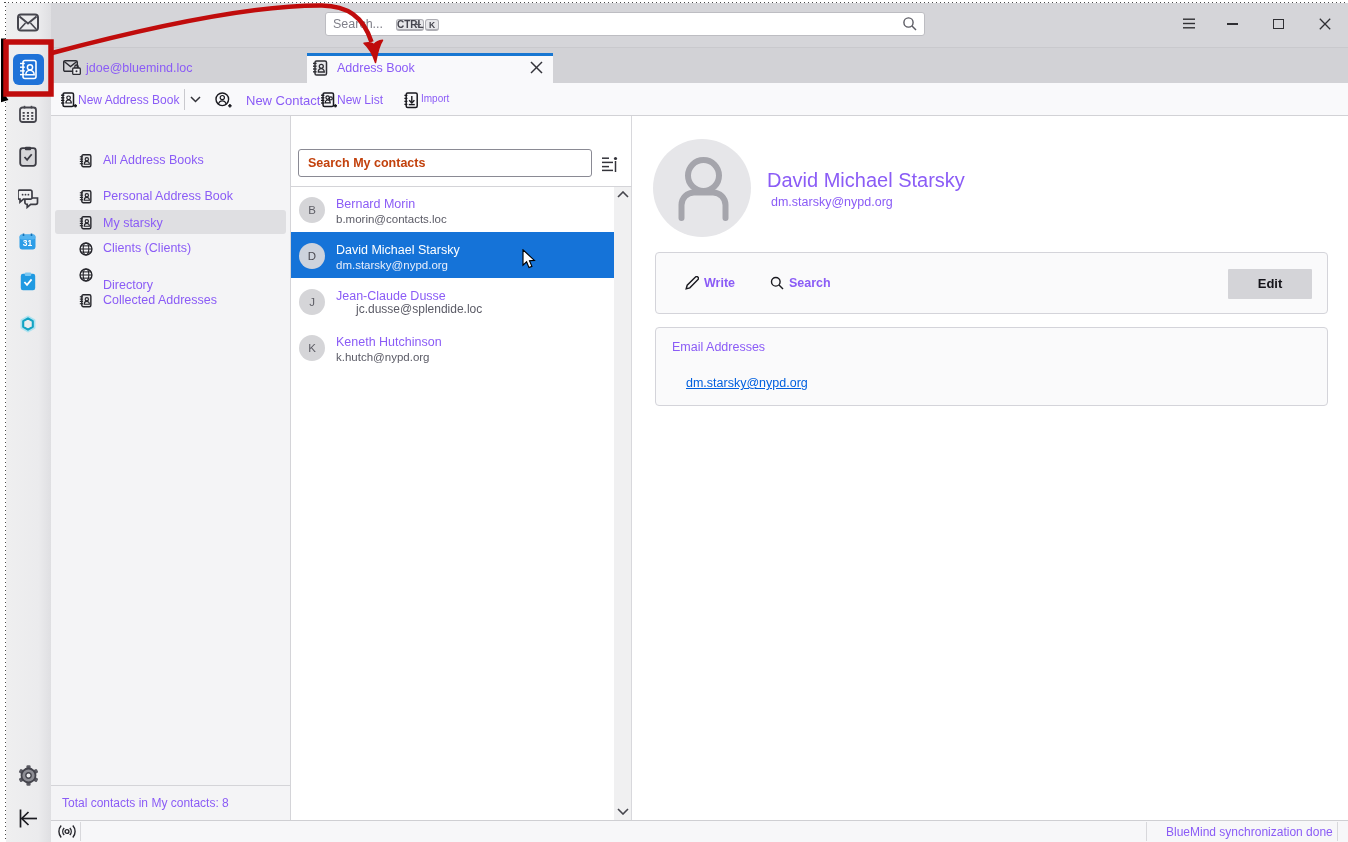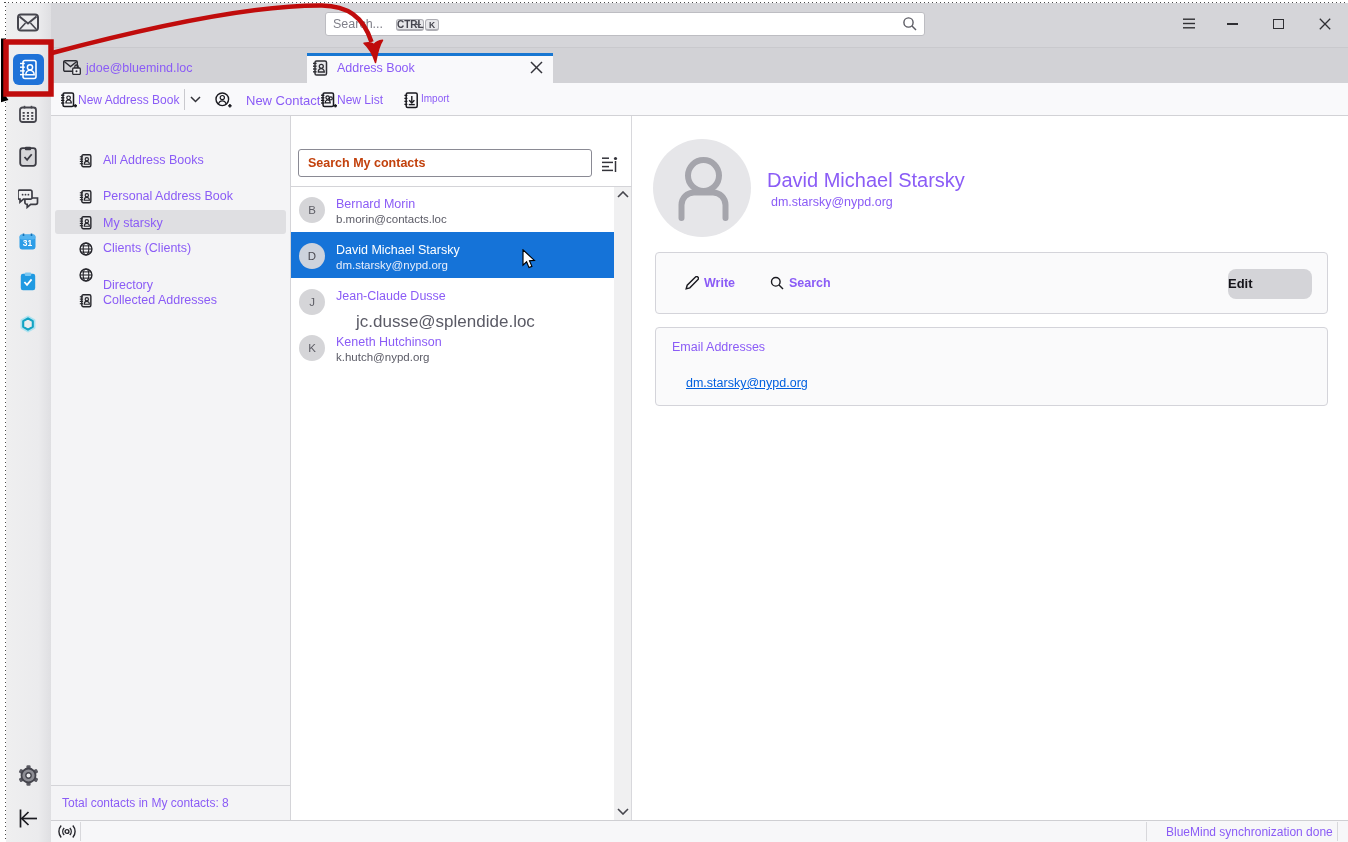--- a/index.html
+++ b/index.html
@@ -327,21 +327,21 @@
        color:#5d5d65;font-size:11.5px;text-align:center;line-height:26px;">B</div>
   <div class="txt" style="left:336px;top:197px;">Bernard Morin</div>
   <div class="txt dim" style="left:336px;top:212.5px;font-size:11.5px;">b.morin@contacts.loc</div>
   <div class="abs" style="left:299px;top:242.5px;width:26px;height:26px;border-radius:50%;background:#cdd3dd;
        color:#4a4a52;font-size:11.5px;text-align:center;line-height:26px;">D</div>
   <div class="txt" style="left:336px;top:243px;color:#fff;">David Michael Starsky</div>
   <div class="txt" style="left:336px;top:258.5px;font-size:11.5px;color:#e8eefb;">dm.starsky@nypd.org</div>
   <div class="abs" style="left:299px;top:288.5px;width:26px;height:26px;border-radius:50%;background:#d5d5d8;
        color:#5d5d65;font-size:11.5px;text-align:center;line-height:26px;">J</div>
   <div class="txt" style="left:336px;top:289px;">Jean-Claude Dusse</div>
-  <div class="txt dim" style="left:336px;top:312px;font-size:17px;padding-left:20px;">jc.dusse@splendide.loc</div>
+  <div class="txt dim" style="left:336px;top:302px;font-size:12px;padding-left:20px;">jc.dusse@splendide.loc</div>
   <div class="abs" style="left:299px;top:334.5px;width:26px;height:26px;border-radius:50%;background:#d5d5d8;
        color:#5d5d65;font-size:11.5px;text-align:center;line-height:26px;">K</div>
   <div class="txt" style="left:336px;top:335px;">Keneth Hutchinson</div>
   <div class="txt dim" style="left:336px;top:350.5px;font-size:11.5px;">k.hutch@nypd.org</div>
   <svg class="abs" style="left:522px;top:249px;" width="14" height="21" viewBox="0 0 14 21">
     <path d="M1 0.8 L1 16.2 L4.6 12.8 L7 18.6 L9.9 17.4 L7.5 11.7 L12.4 11.4 Z" fill="#fff" stroke="#000" stroke-width="1.15"></path>
   </svg>
 
   <div class="abs" style="left:653px;top:139px;width:98px;height:98px;border-radius:50%;background:#e6e6e9;"></div>
   <svg class="abs" style="left:653px;top:139px;" width="98" height="98" viewBox="0 0 98 98">
@@ -355,21 +355,21 @@
   <svg class="abs" style="left:685px;top:276px;" width="14" height="14" viewBox="0 0 14 14">
     <path d="M1.2 12.8 l1 -3.6 L10.5 1 a1.6 1.6 0 0 1 2.3 0 l0.2 0.2 a1.6 1.6 0 0 1 0 2.3 L4.8 11.8 z" fill="none" stroke="#1a1a20" stroke-width="1.4"></path>
   </svg>
   <div class="txt" style="left:704px;top:276px;font-weight:bold;">Write</div>
   <svg class="abs" style="left:770px;top:276px;" width="14" height="14" viewBox="0 0 14 14">
     <circle cx="5.8" cy="5.8" r="4.3" fill="none" stroke="#1a1a20" stroke-width="1.4"></circle>
     <line x1="9" y1="9" x2="13" y2="13" stroke="#1a1a20" stroke-width="1.4"></line>
   </svg>
   <div class="txt" style="left:789px;top:276px;font-weight:bold;">Search</div>
   <div class="abs" style="left:1228px;top:269px;width:84px;height:30px;background:#d4d4d8;
-       border-radius:8px;color:#15141a;font-size:13px;font-weight:bold;text-align:left;line-height:30px;">Edit</div>
+       border-radius:1px;color:#15141a;font-size:13px;font-weight:bold;text-align:center;line-height:30px;">Edit</div>
   <div class="abs" style="left:655px;top:327px;width:673px;height:79px;background:#fafafb;
        border:1px solid #d4d4da;border-radius:4px;"></div>
   <div class="txt" style="left:672px;top:340px;">Email Addresses</div>
   <div class="txt" style="left:686px;top:376px;color:#0060df;text-decoration:underline;">dm.starsky@nypd.org</div>
 
   <svg class="abs" style="left:58px;top:824px;" width="18" height="15" viewBox="0 0 18 15">
     <g stroke="#26262c" stroke-width="1.4" fill="none">
       <path d="M3.2 1.5 a9 9 0 0 0 0 12"></path>
       <path d="M6.2 4 a5 5 0 0 0 0 7"></path>
       <path d="M14.8 1.5 a9 9 0 0 1 0 12"></path>

